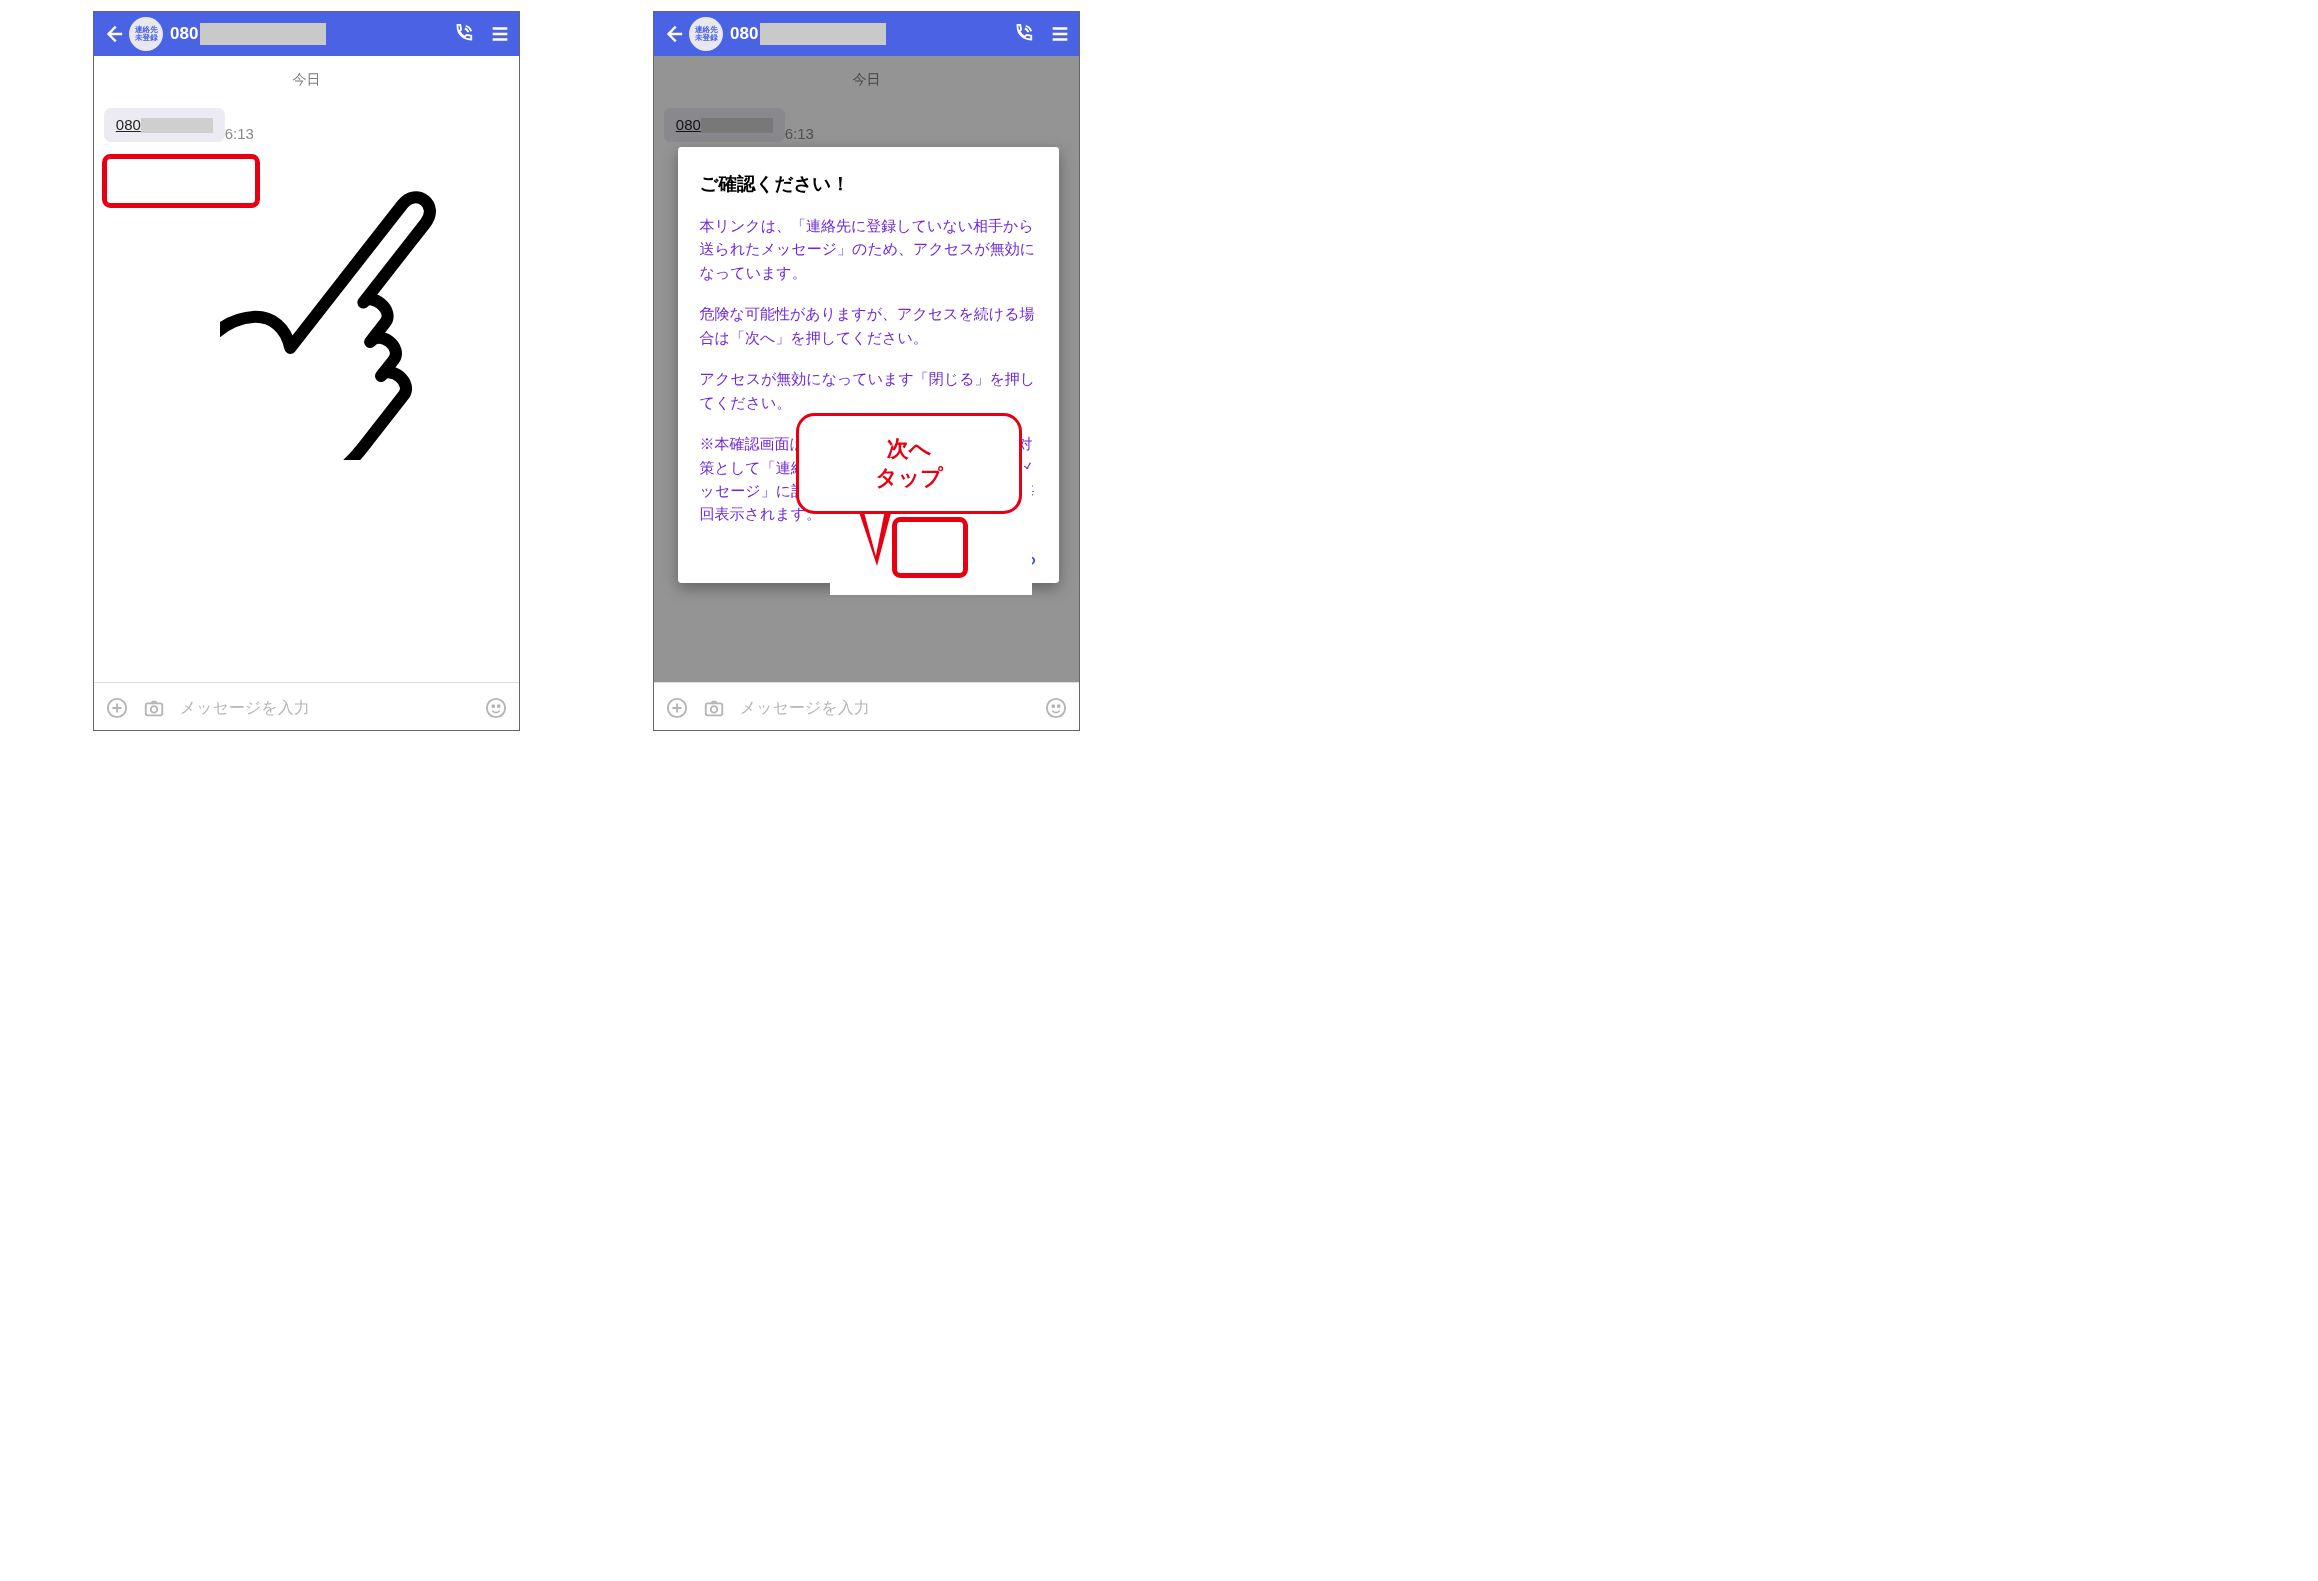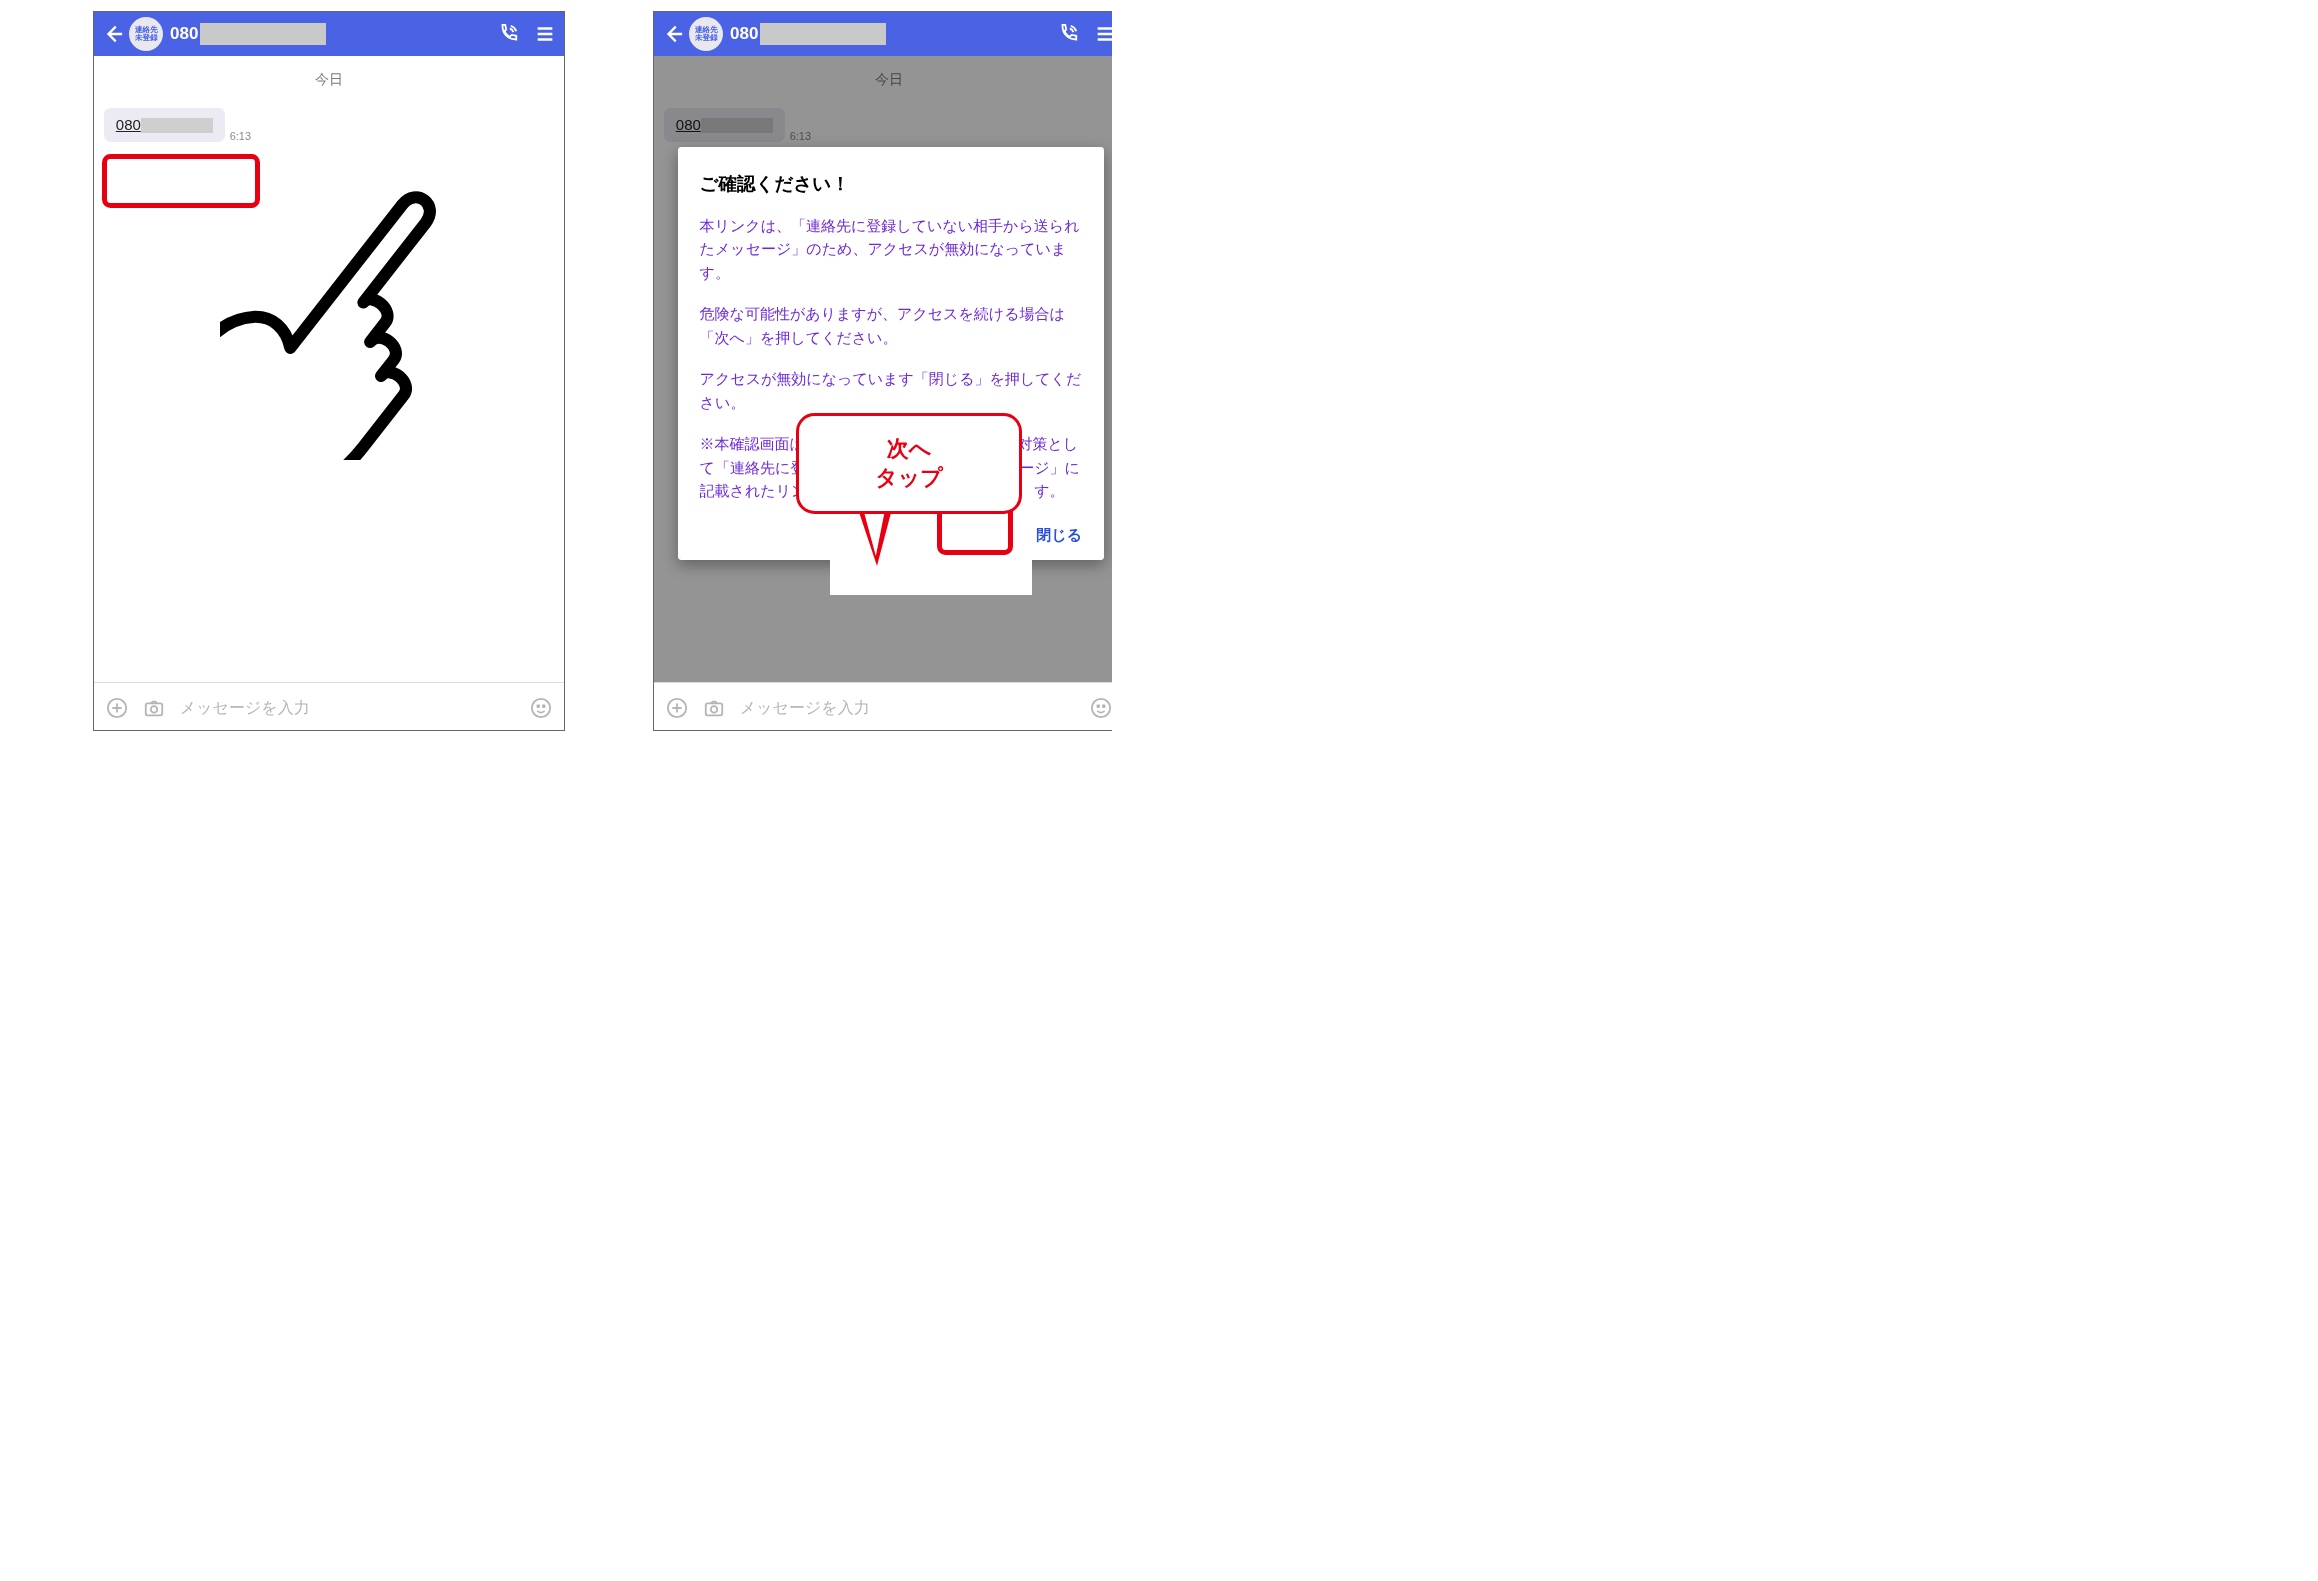--- a/index.html
+++ b/index.html
@@ -5,21 +5,21 @@
   * { box-sizing: border-box; margin: 0; padding: 0; }
   body {
     font-family: -apple-system, BlinkMacSystemFont, "Hiragino Sans", "Hiragino Kaku Gothic ProN", Meiryo, sans-serif;
     background: #fff;
     width: 1112px;
     height: 758px;
     position: relative;
   }
   .phone {
     position: absolute;
-    width: 472px;
+    width: 427px;
     height: 720px;
     border: 0.8px solid #666;
     background: #fff;
     overflow: hidden;
   }
   .phone.left { left: 93px; top: 11px; }
   .phone.right { left: 653px; top: 11px; }
 
   
   .hdr {
@@ -64,21 +64,21 @@
   .bubble {
     background: #eceaf2;
     border-radius: 6.7px;
     padding: 8.4px 11.8px;
     font-size: 15px;
     color: #222;
     position: relative;
   }
   .bubble .num { text-decoration: underline; }
   .bubble .msk { display:inline-block; width: 72px; height: 15px; background: #cfcfcf; vertical-align: middle; }
-  .ts { font-size: 11px; color: #8a8a8a; margin-left: 5px; }
+  .ts { font-size: 15px; color: #8a8a8a; }
 
   
   .red-box-bubble {
     position: absolute;
     left: 8.4px; top: 98px;
     width: 158px; height: 54px;
     border: 5px solid #e70012;
     border-radius: 8.4px;
     pointer-events: none;
   }

